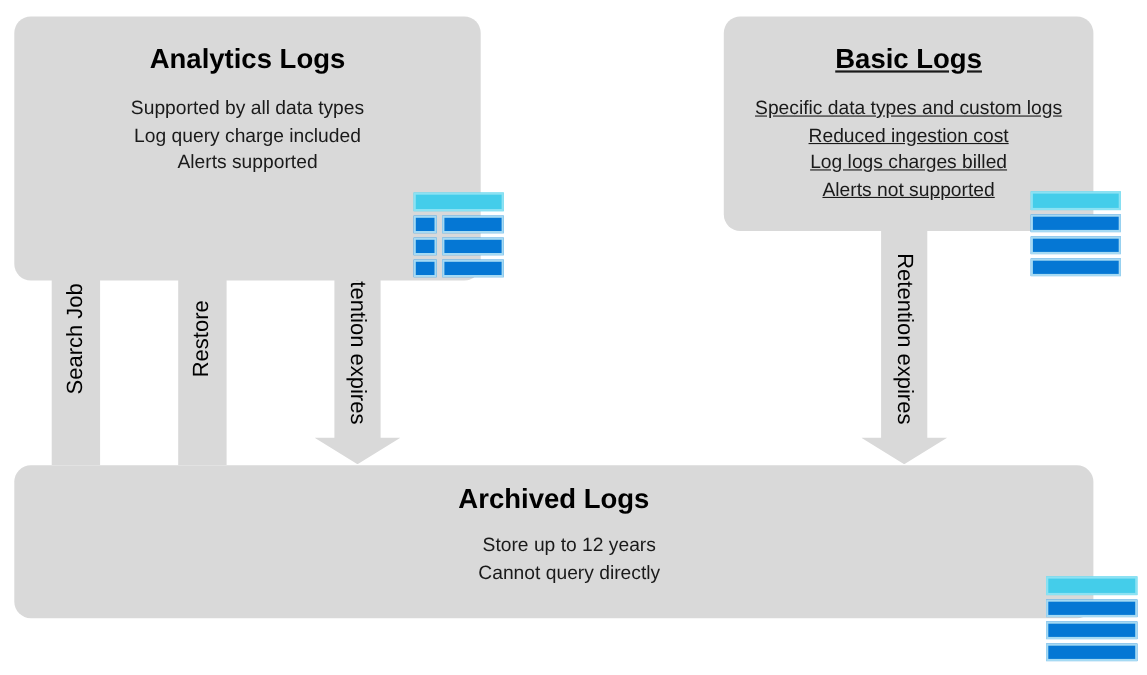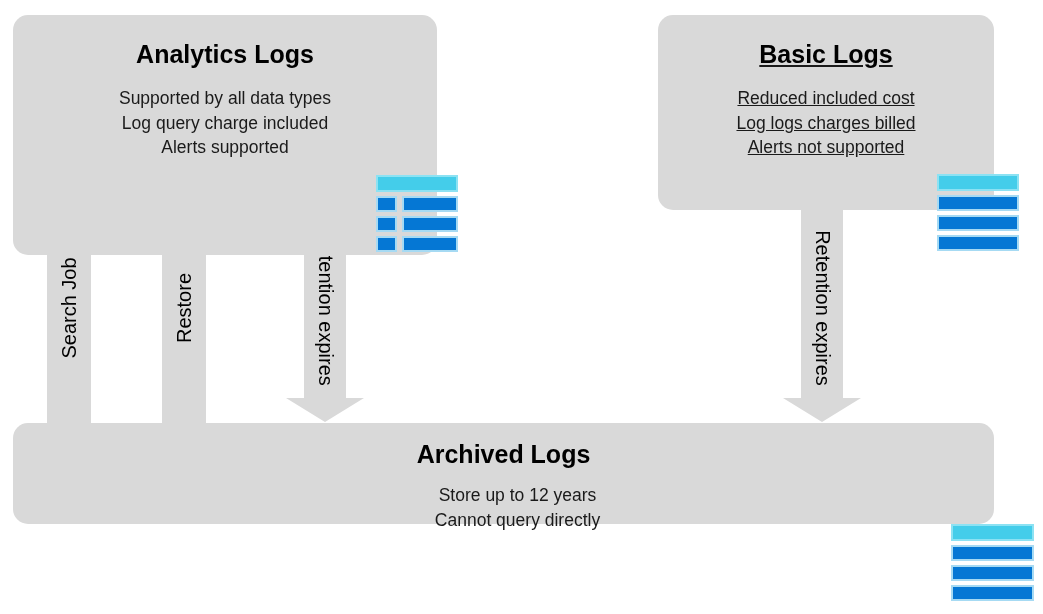--- a/index.html
+++ b/index.html
@@ -21,21 +21,21 @@
     position: absolute;
     background: #d9d9d9;
     border-radius: 15px;
     text-align: center;
     color: #1a1a1a;
     z-index: 2;
     box-sizing: border-box;
   }
   .node-analytics { left: 13px;  top: 15px;  width: 424px; height: 240px; padding-top: 24px; }
   .node-basic     { left: 658px; top: 15px;  width: 336px; height: 195px; padding-top: 24px; text-decoration: underline; }
-  .node-archived  { left: 13px;  top: 423px; width: 981px; height: 101px; padding-top: 16px; }
+  .node-archived  { left: 13px;  top: 423px; width: 981px; height: 139px; padding-top: 16px; }
 
   .node-title {
     margin: 0;
     font-size: 25px;
     line-height: 30px;
     font-weight: 700;
     color: #000000;
   }
   .node-body { margin-top: 17px; }
   .node-archived .node-body { margin-top: 14px; padding-left: 28px; }
@@ -129,21 +129,22 @@
     <div class="node-body">
       <p>Supported by all data types</p>
       <p>Log query charge included</p>
       <p>Alerts supported</p>
     </div>
   </section>
 
   <section class="node node-basic">
     <h2 class="node-title">Basic Logs</h2>
     <div class="node-body">
-      <p>Reduced included cost</p>
+      <p>Specific data types and custom logs</p>
+      <p>Reduced ingestion cost</p>
       <p>Log logs charges billed</p>
       <p>Alerts not supported</p>
     </div>
   </section>
 
   <section class="node node-archived">
     <h2 class="node-title">Archived Logs</h2>
     <div class="node-body">
       <p>Store up to 12 years</p>
       <p>Cannot query directly</p>

